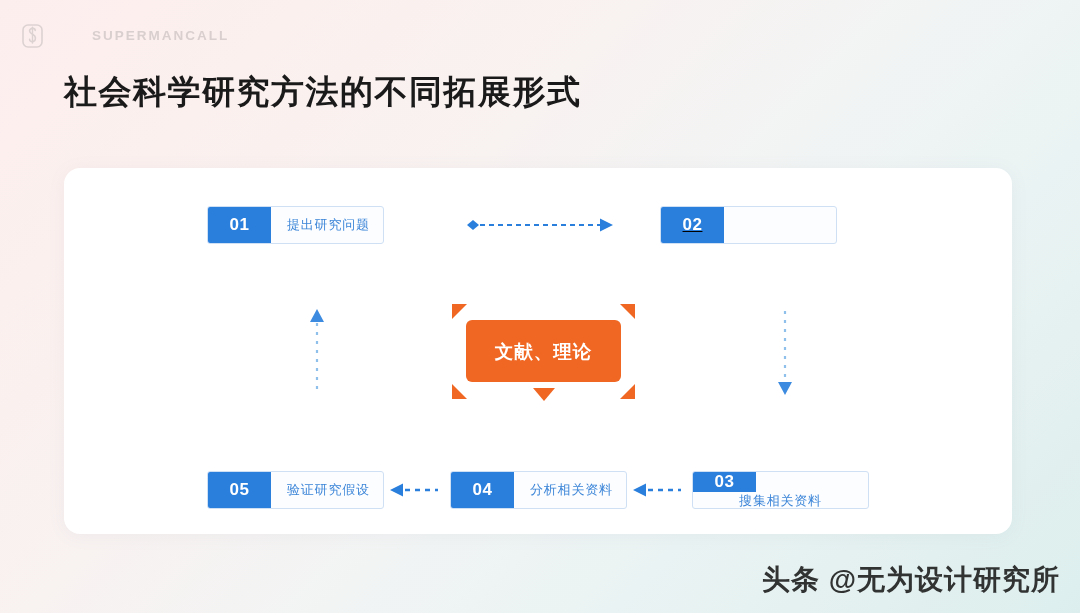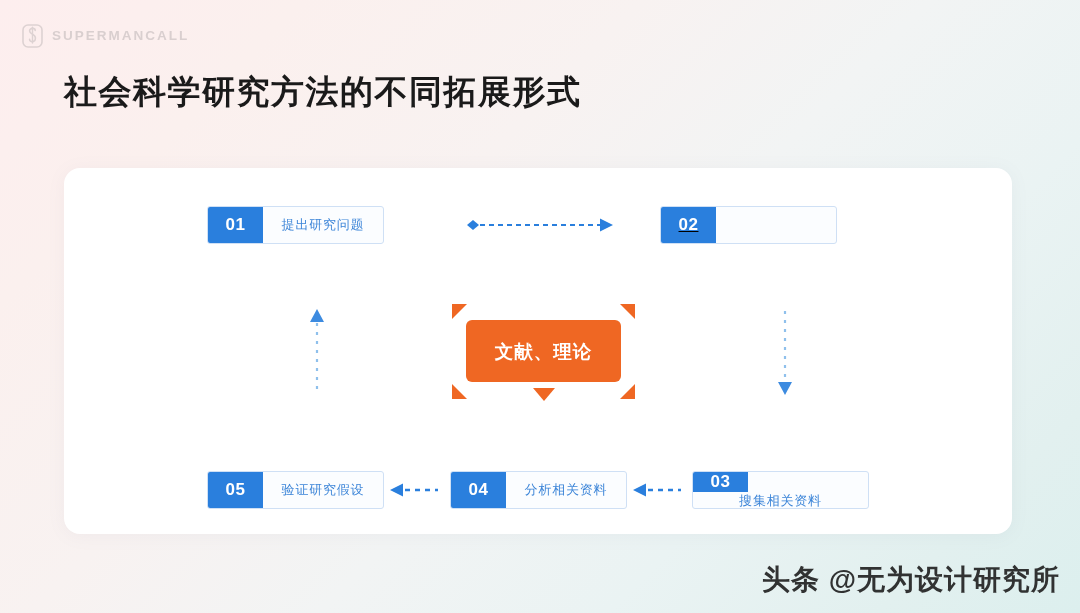--- a/index.html
+++ b/index.html
@@ -43,20 +43,21 @@
     height: 24px;
     display: block;
   }
   #brand .logo-text {
     font-size: 13.5px;
     letter-spacing: 2.0px;
     color: #d9cfcf;
     font-weight: 700;
     line-height: 1;
     white-space: nowrap;
+    margin-left: 40px;
   }
 
   
   #page-title {
     position: absolute;
     left: 64px;
     top: 72px;
     font-size: 33px;
     font-weight: 700;
     color: #1a1a1a;
@@ -83,21 +84,21 @@
     height: 38px;
     display: flex;
     align-items: stretch;
     border: 1px solid #cfe0f5;
     border-radius: 3px;
     background: #fbfdff;
     box-sizing: border-box;
     overflow: hidden;
   }
   .step-num {
-    width: 55px;
+    width: 63px;
     background: #2a7fdd;
     color: #ffffff;
     font-size: 17px;
     font-weight: 700;
     display: flex;
     align-items: center;
     justify-content: center;
     letter-spacing: 0.5px;
     flex: none;
   }

